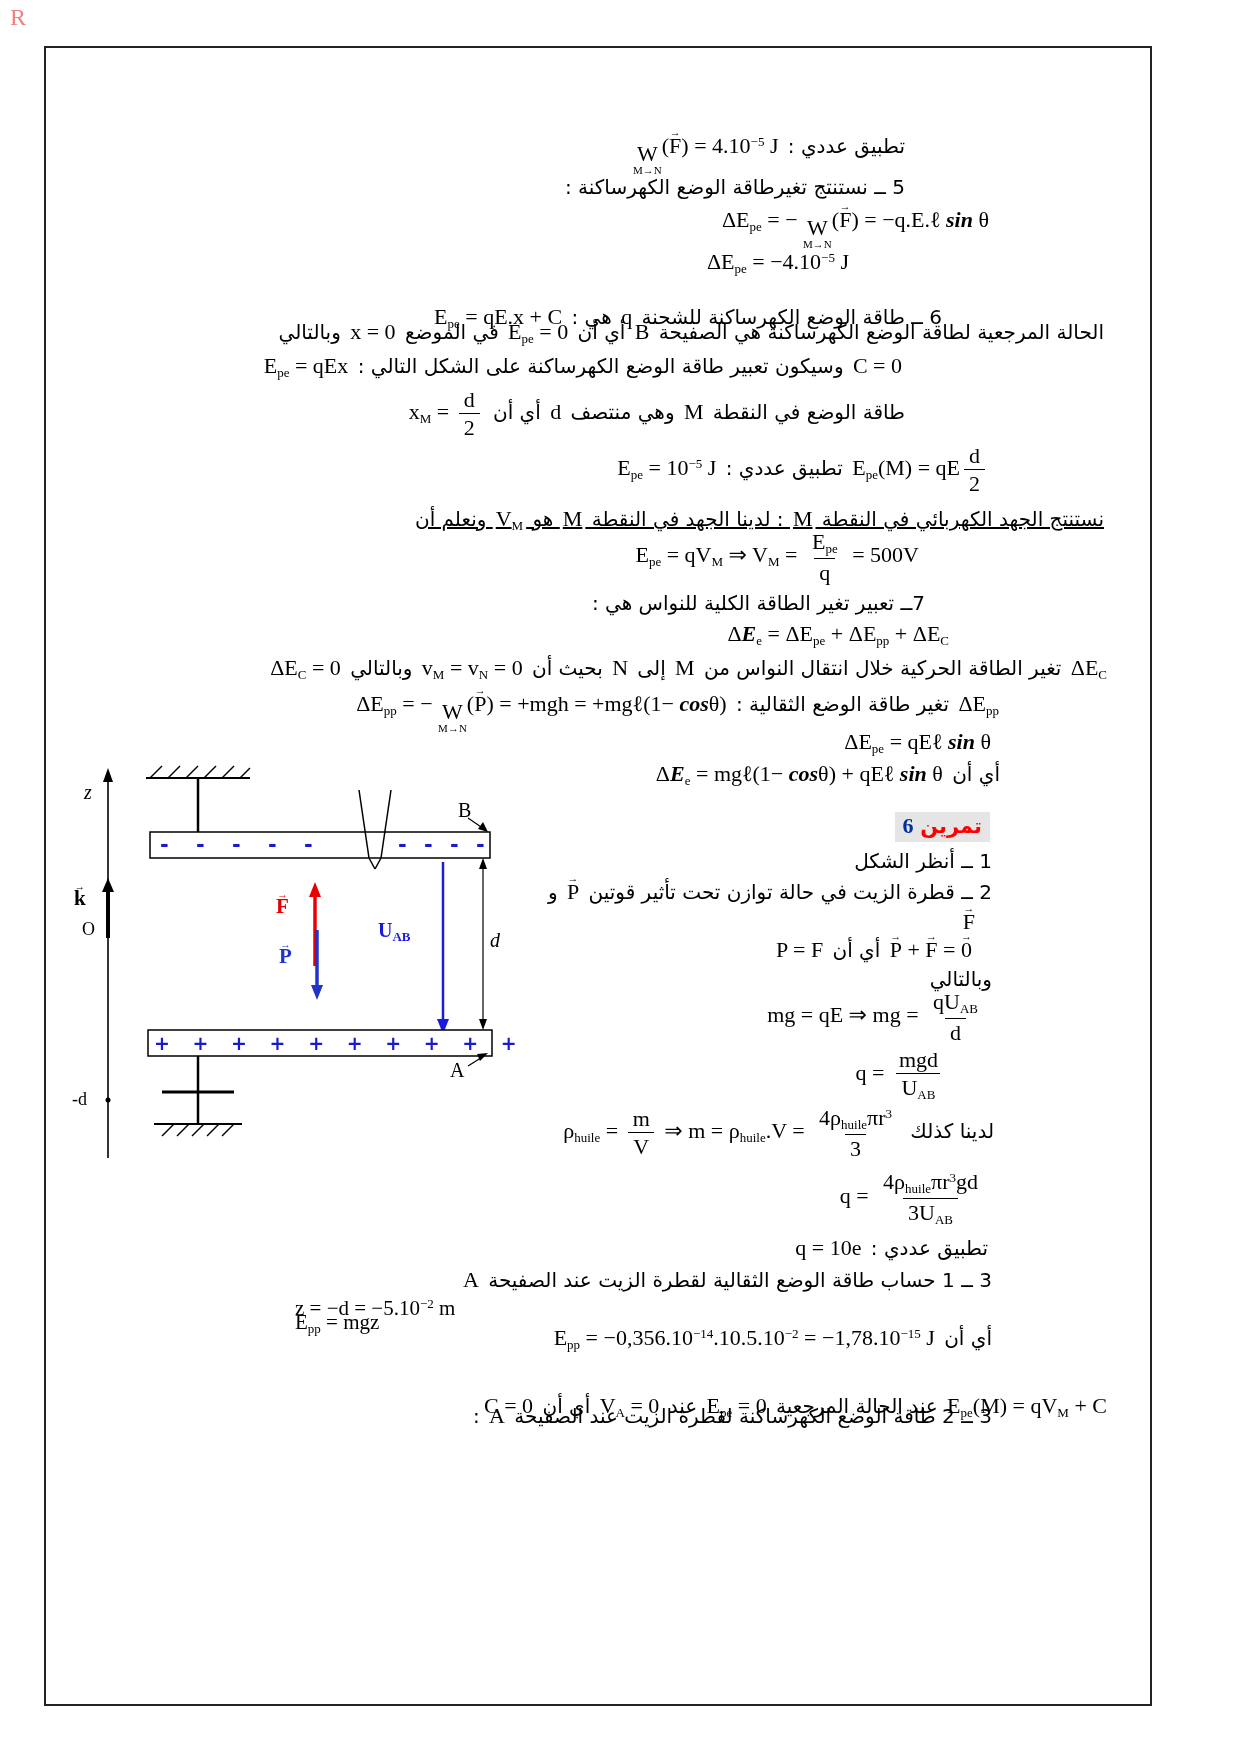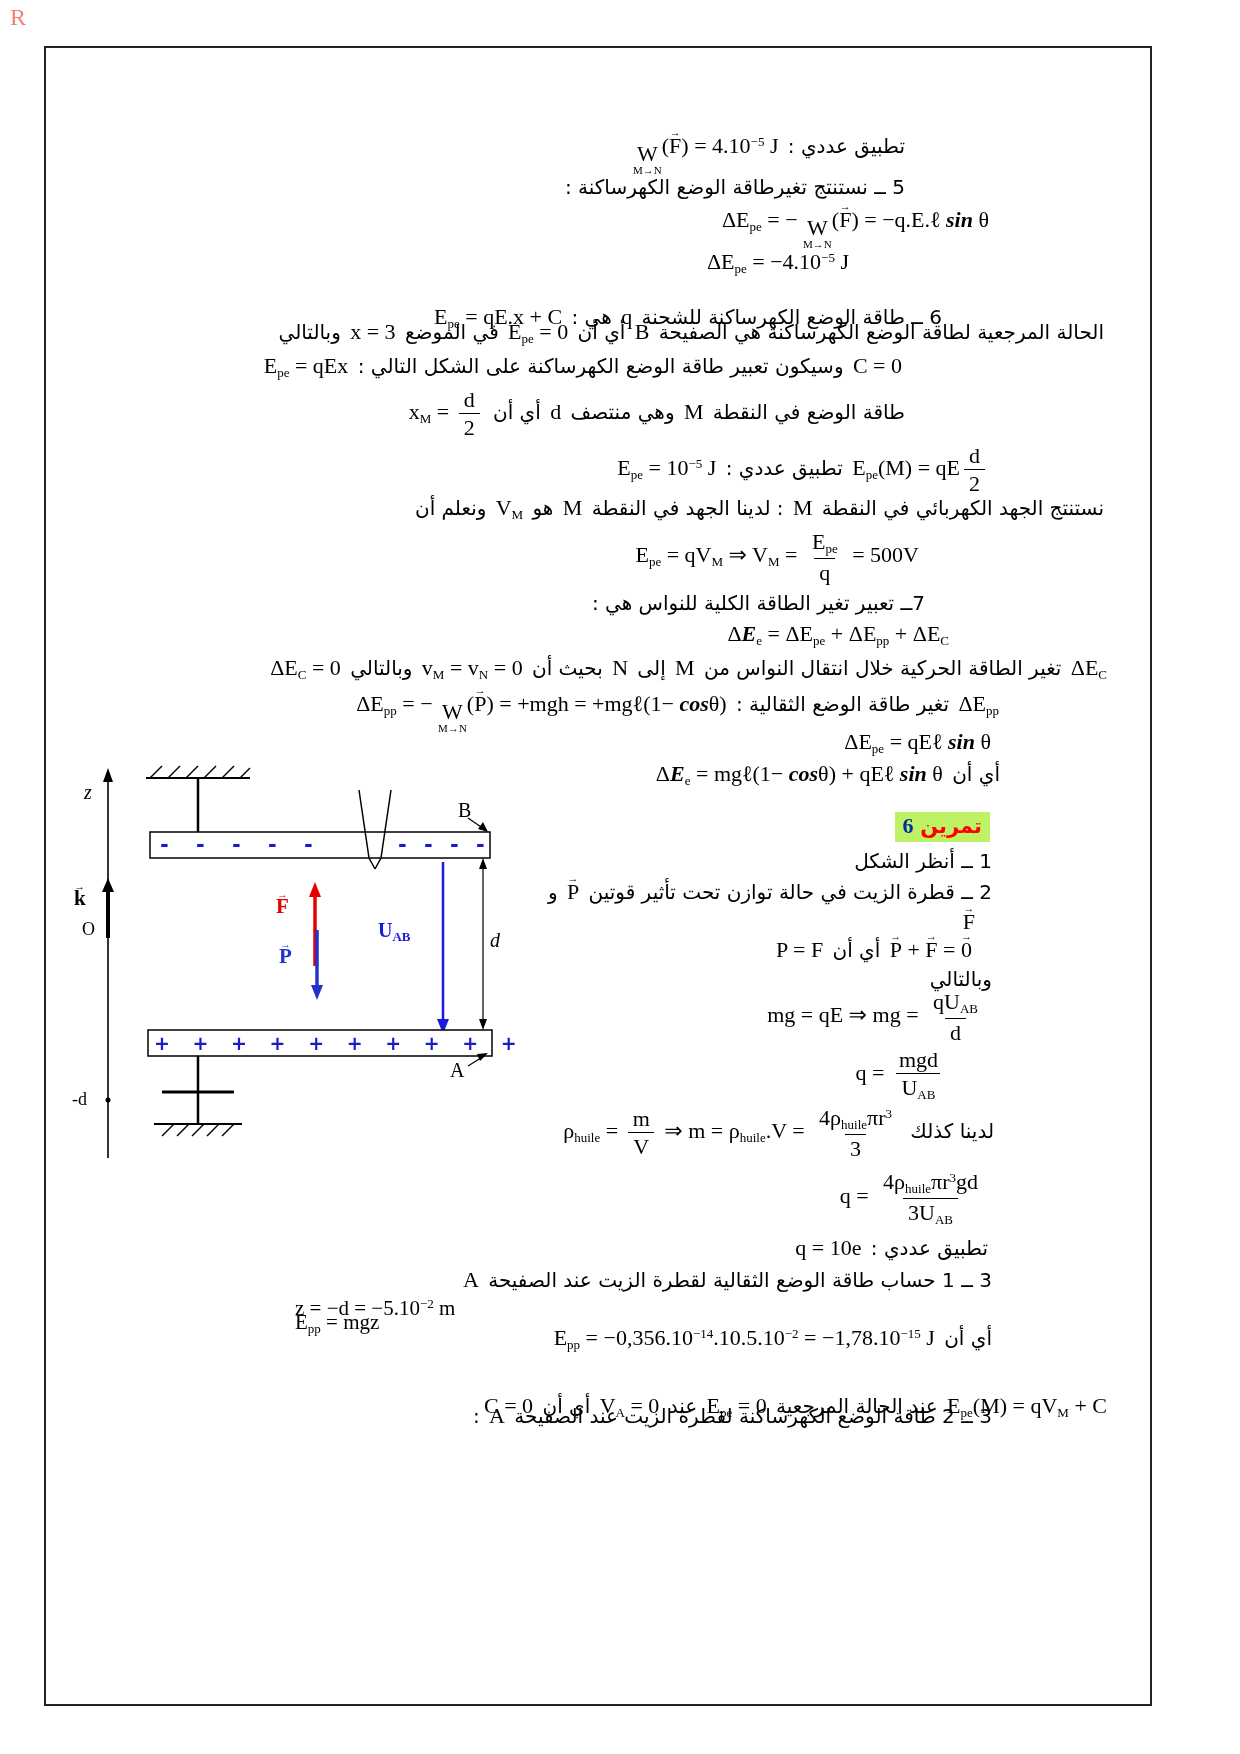--- a/index.html
+++ b/index.html
@@ -13,21 +13,21 @@
   .fn{font-style:italic;font-weight:bold;}
   .bi{font-style:italic;font-weight:bold;}
   .st{display:inline-flex;flex-direction:column;align-items:center;vertical-align:-8px;line-height:1;}
   .st-t{line-height:1;}
   .st-b{font-size:11px;line-height:1;}
   .fr{display:inline-flex;flex-direction:column;align-items:center;vertical-align:middle;margin:0 4px;line-height:1;}
   .fr .n{padding:0 5px 2px;line-height:1.05;}
   .fr .dd{border-top:1.4px solid #000;padding:2px 5px 0;line-height:1.05;}
   .vec{position:relative;display:inline-block;}
   .vec::before{content:"\2192";position:absolute;top:-0.6em;left:50%;transform:translateX(-50%);font-size:0.5em;font-style:normal;font-weight:bold;}
-  .ex-header{position:absolute;direction:rtl;background:#bef264;padding:1px 8px 3px;font-family:"DejaVu Sans",sans-serif;font-size:21px;white-space:nowrap;}
+  .ex-header{position:absolute;direction:rtl;background:#e5e5e5;padding:1px 8px 3px;font-family:"DejaVu Sans",sans-serif;font-size:21px;white-space:nowrap;}
   .exw{color:#ff0000;font-weight:bold;}
   .exn{color:#00309c;font-weight:bold;font-family:"Liberation Serif",serif;font-size:22px;}
   .eqleft{position:absolute;direction:ltr;white-space:nowrap;font-family:"Liberation Serif",serif;font-size:21px;color:#000;}
   .diagram{position:absolute;left:50px;top:762px;width:470px;height:412px;}
   .diagram svg{position:absolute;left:0;top:0;}
   .dlbl{position:absolute;font-family:"Liberation Serif",serif;font-size:20px;color:#000;white-space:nowrap;line-height:1;}
   .it{font-style:italic;}
   .bold{font-weight:bold;}
   .red{color:#e80000;}
   .blue{color:#2233cc;}
@@ -47,31 +47,31 @@
           <span class="st-t">W</span>
           <span class="st-b">M→N</span>
         </span>(<span class="vec">F</span>) = 4.10<sup>−5</sup> J</span></div>
   <div class="ln" style="top:174px;right:335px;">5 ــ نستنتج تغيرطاقة الوضع الكهرساكنة :</div>
   <div class="ln" style="top:206px;right:248px;"><span class="m" dir="ltr">ΔE<sub>pe</sub> = − <span class="st">
           <span class="st-t">W</span>
           <span class="st-b">M→N</span>
         </span>(<span class="vec">F</span>) = −q.E.ℓ <span class="fn">sin</span> θ</span></div>
   <div class="ln" style="top:248px;right:388px;"><span class="m" dir="ltr">ΔE<sub>pe</sub> = −4.10<sup>−5</sup> J</span></div>
   <div class="ln" style="top:284px;right:298px;margin-top:19px;">6 ــ طاقة الوضع الكهرساكنة للشحنة <span class="m" dir="ltr">q</span> هي : <span class="m" dir="ltr">E<sub>pe</sub> = qE.x + C</span></div>
-  <div class="ln" style="top:318px;right:136px;">الحالة المرجعية لطاقة الوضع الكهرساكنة هي الصفيحة <span class="m" dir="ltr">B</span> أي أن <span class="m" dir="ltr">E<sub>pe</sub> = 0</span> في الموضع <span class="m" dir="ltr">x = 3</span> وبالتالي</div>
+  <div class="ln" style="top:318px;right:136px;">الحالة المرجعية لطاقة الوضع الكهرساكنة هي الصفيحة <span class="m" dir="ltr">B</span> أي أن <span class="m" dir="ltr">E<sub>pe</sub> = 0</span> في الموضع <span class="m" dir="ltr">x = 0</span> وبالتالي</div>
   <div class="ln" style="top:352px;right:335px;"><span class="m" dir="ltr">C = 0</span> وسيكون تعبير طاقة الوضع الكهرساكنة على الشكل التالي : <span class="m" dir="ltr">E<sub>pe</sub> = qEx</span></div>
   <div class="ln" style="top:388px;right:335px;">طاقة الوضع في النقطة <span class="m" dir="ltr">M</span> وهي منتصف <span class="m" dir="ltr">d</span> أي أن <span class="m" dir="ltr">x<sub>M</sub> = <span class="fr">
           <span class="n">d</span>
           <span class="dd">2</span>
         </span></span></div>
   <div class="ln" style="top:444px;right:248px;"><span class="m" dir="ltr">E<sub>pe</sub>(M) = qE<span class="fr">
           <span class="n">d</span>
           <span class="dd">2</span>
         </span></span> تطبيق عددي : <span class="m" dir="ltr">E<sub>pe</sub> = 10<sup>−5</sup> J</span></div>
-  <div class="ln" style="top:494px;right:136px;">نستنتج الجهد الكهربائي في النقطة <span class="m" dir="ltr">M</span> : لدينا الجهد في النقطة <span class="m" dir="ltr">M</span> هو <span class="m" dir="ltr">V<sub>M</sub></span> ونعلم أن</div>
+  <div class="ln" style="top:505px;right:136px;text-decoration:underline;">نستنتج الجهد الكهربائي في النقطة <span class="m" dir="ltr">M</span> : لدينا الجهد في النقطة <span class="m" dir="ltr">M</span> هو <span class="m" dir="ltr">V<sub>M</sub></span> ونعلم أن</div>
   <div class="ln" style="top:530px;right:318px;"><span class="m" dir="ltr">E<sub>pe</sub> = qV<sub>M</sub> ⇒ V<sub>M</sub> = <span class="fr">
           <span class="n">E<sub>pe</sub></span>
           <span class="dd">q</span>
         </span> = 500V</span></div>
   <div class="ln" style="top:590px;right:315px;">7ــ تعبير تغير الطاقة الكلية للنواس هي :</div>
   <div class="ln" style="top:620px;right:288px;"><span class="m" dir="ltr">Δ<span class="bi">E</span><sub>e</sub> = ΔE<sub>pe</sub> + ΔE<sub>pp</sub> + ΔE<sub>C</sub></span></div>
   <div class="ln" style="top:654px;right:130px;"><span class="m" dir="ltr">ΔE<sub>C</sub></span> تغير الطاقة الحركية خلال انتقال النواس من <span class="m" dir="ltr">M</span> إلى <span class="m" dir="ltr">N</span> بحيث أن <span class="m" dir="ltr">v<sub>M</sub> = v<sub>N</sub> = 0</span> وبالتالي <span class="m" dir="ltr">ΔE<sub>C</sub> = 0</span></div>
   <div class="ln" style="top:690px;right:238px;"><span class="m" dir="ltr">ΔE<sub>pp</sub></span> تغير طاقة الوضع الثقالية : <span class="m" dir="ltr">ΔE<sub>pp</sub> = − <span class="st">
           <span class="st-t">W</span>
           <span class="st-b">M→N</span>

